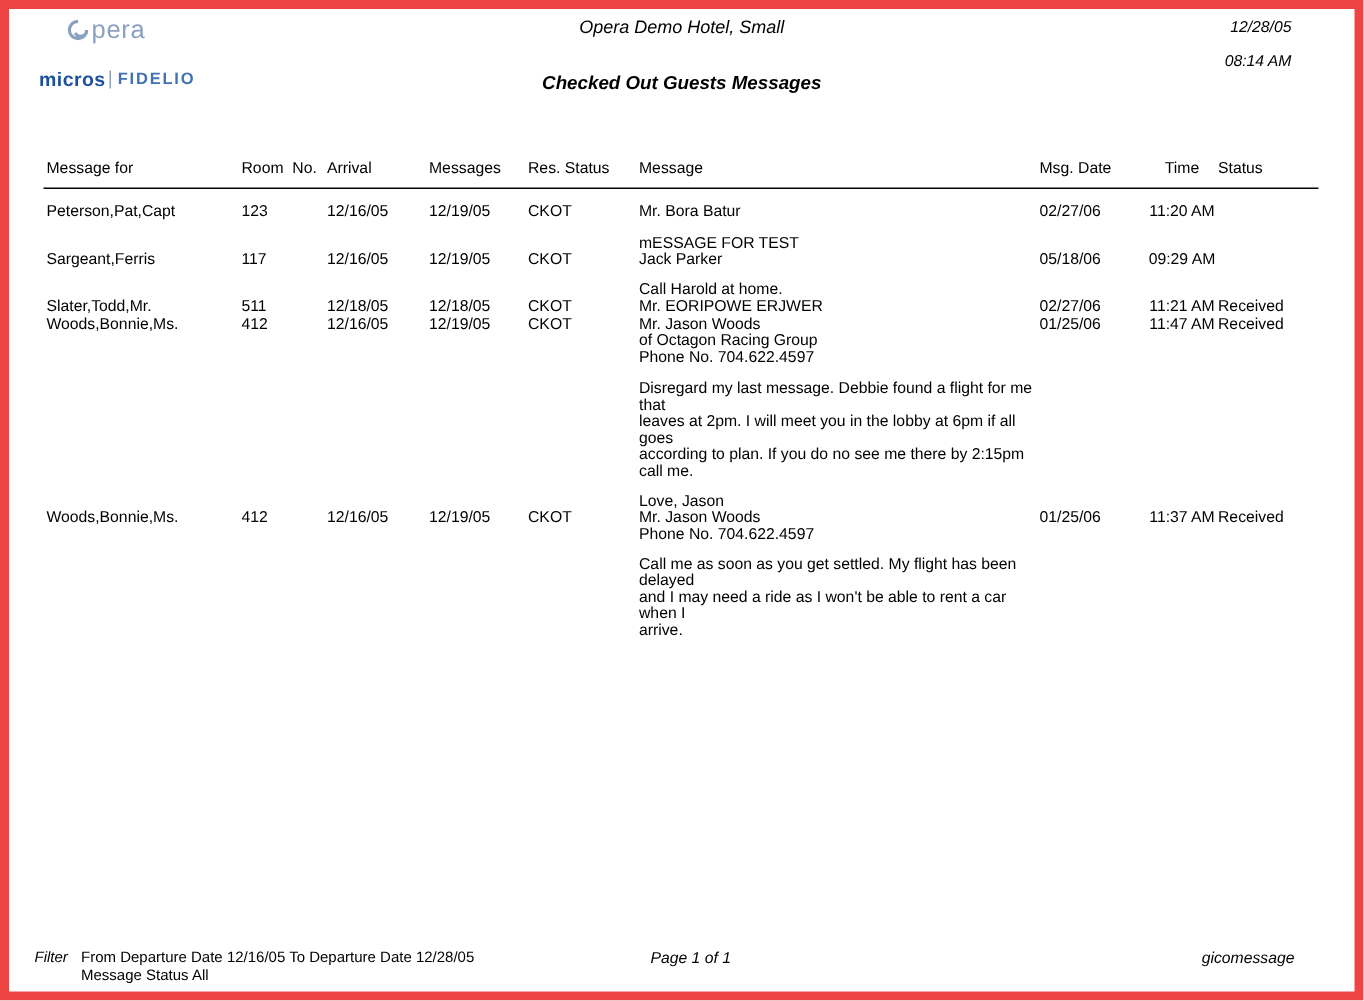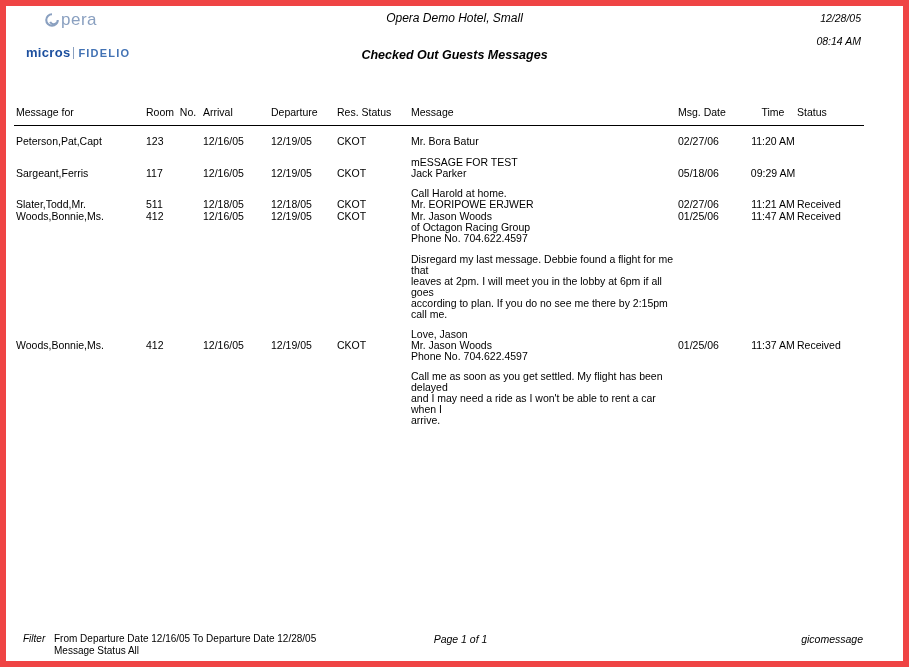--- a/index.html
+++ b/index.html
@@ -23,21 +23,21 @@
   .logo-divider { display: inline-block; width: 1px; height: 12px; background: #8aa0c0; margin: 0 4px 0 3px; }
   .logo-fidelio { font-size: 11px; color: #4272b4; letter-spacing: 1.2px; font-weight: bold; }
 
   .hotel-name { position: absolute; top: 5px; left: 0; width: 100%; text-align: center; font-size: 12px; font-style: italic; }
   .report-title { position: absolute; top: 42px; left: 0; width: 100%; text-align: center; font-size: 12.5px; font-style: italic; font-weight: bold; }
   .hdr-right { position: absolute; top: 6px; right: 42px; text-align: right; font-style: italic; font-size: 10.5px; }
   .hdr-time { margin-top: 11px; }
 
   
   .table { position: absolute; top: 101px; left: 0; width: 909px; font-size: 10.5px; line-height: 11px; }
-  .gridwrap { margin-left: 8px; width: 850px; }
+  .gridwrap { margin-left: 23px; width: 850px; }
   .row {
     display: grid;
     grid-template-columns: 130px 57px 68px 66px 74px 267px 71px 48px 67px;
     padding-left: 2px;
   }
   .cell { white-space: pre; overflow: visible; }
   .c1 { grid-column: 1; } .c2 { grid-column: 2; } .c3 { grid-column: 3; }
   .c4 { grid-column: 4; } .c5 { grid-column: 5; } .c6 { grid-column: 6; white-space: pre-line; }
   .c7 { grid-column: 7; } .c8 { grid-column: 8; text-align: center; } .c9 { grid-column: 9; }
   .thead { border-bottom: 1px solid #000; padding-bottom: 7px; }
@@ -81,21 +81,21 @@
   <div class="report-title">Checked Out Guests Messages</div>
 
   <div class="table">
     <div class="gridwrap">
 
       <div class="thead">
         <div class="row">
           <div class="cell c1">Message for</div>
           <div class="cell c2">Room  No.</div>
           <div class="cell c3">Arrival</div>
-          <div class="cell c4">Departure</div>
+          <div class="cell c4">Messages</div>
           <div class="cell c5">Res. Status</div>
           <div class="cell c6">Message</div>
           <div class="cell c7">Msg. Date</div>
           <div class="cell c8">Time</div>
           <div class="cell c9">Status</div>
         </div>
       </div>
 
       <div class="rec">
         <div class="row">

